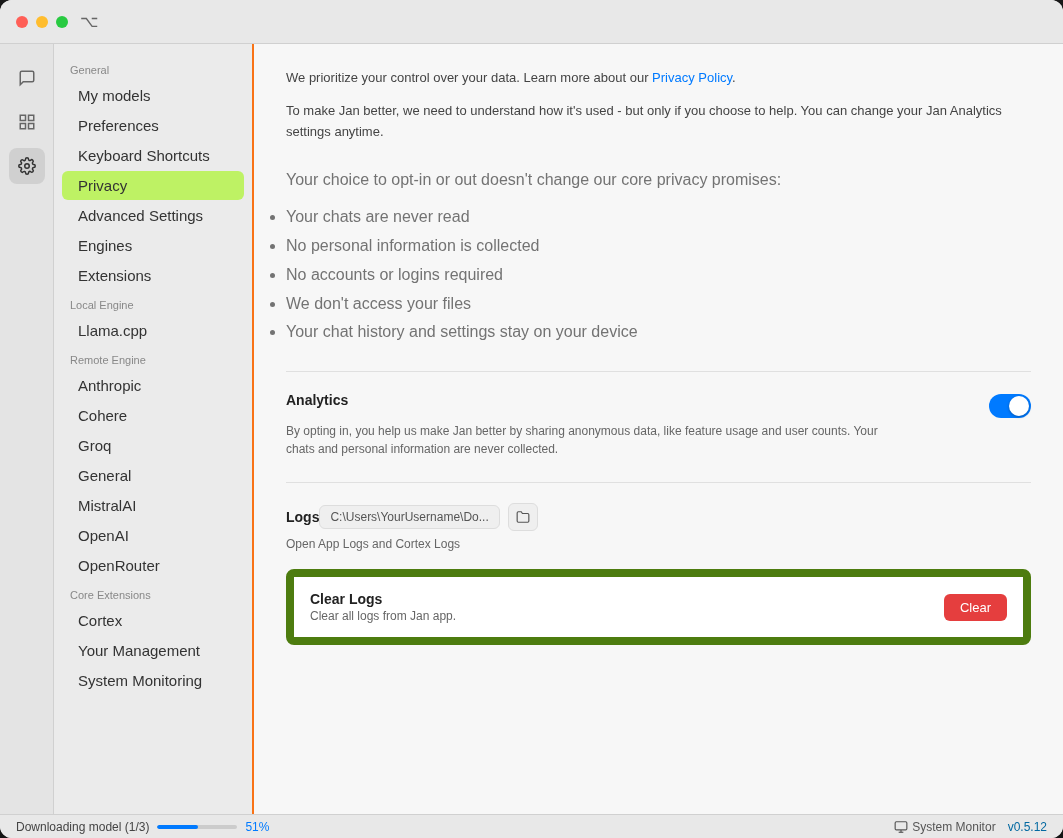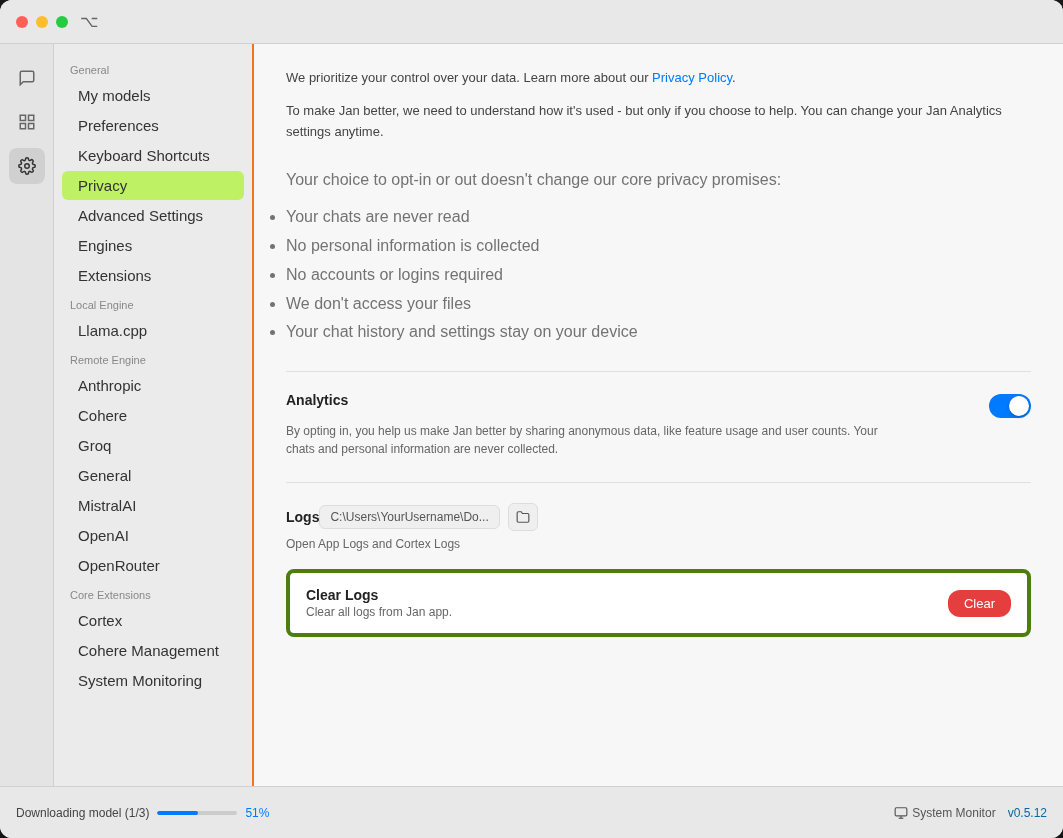--- a/index.html
+++ b/index.html
@@ -198,21 +198,21 @@
       background: #efefef;
       border: 1px solid #ddd;
       border-radius: 6px;
       display: flex;
       align-items: center;
       justify-content: center;
       cursor: pointer;
       color: #555;
     }
     .clear-logs-card {
-      border: 4px solid #4d7c0f;
+      border: 8px solid #4d7c0f;
       border-radius: 8px;
       padding: 14px 16px;
       display: flex;
       align-items: center;
       justify-content: space-between;
       background: #fff;
     }
     .clear-logs-info {}
     .clear-logs-title {
       font-size: 14px;
@@ -221,28 +221,28 @@
       margin-bottom: 2px;
     }
     .clear-logs-desc {
       font-size: 12px;
       color: #666;
     }
     .clear-btn {
       background: #e53e3e;
       color: white;
       border: none;
-      border-radius: 12px;
+      border-radius: 6px;
       padding: 6px 16px;
       font-size: 13px;
       font-weight: 500;
       cursor: pointer;
     }
     .bottom-bar {
-      height: 52px;
+      height: 24px;
       background: #e8e8e8;
       border-top: 1px solid #d0d0d0;
       display: flex;
       align-items: center;
       padding: 0 16px;
       justify-content: space-between;
       flex-shrink: 0;
     }
     .download-info {
       display: flex;
@@ -340,21 +340,21 @@
       <div class="nav-item">Anthropic</div>
       <div class="nav-item">Cohere</div>
       <div class="nav-item">Groq</div>
       <div class="nav-item">General</div>
       <div class="nav-item">MistralAI</div>
       <div class="nav-item">OpenAI</div>
       <div class="nav-item">OpenRouter</div>
 
       <div class="nav-section-label">Core Extensions</div>
       <div class="nav-item">Cortex</div>
-      <div class="nav-item">Cohere Management</div>
+      <div class="nav-item">Your Management</div>
       <div class="nav-item">System Monitoring</div>
     </div>
 
     <div class="main-content">
 
       <div class="content-section">
         <p class="privacy-intro">
           <span>We prioritize your control over your data. Learn more about our </span><a href="#">Privacy Policy</a><span>.</span>
         </p>
         <p class="privacy-intro">To make Jan better, we need to understand how it's used - but only if you choose to help. You can change your Jan Analytics settings anytime.</p>

